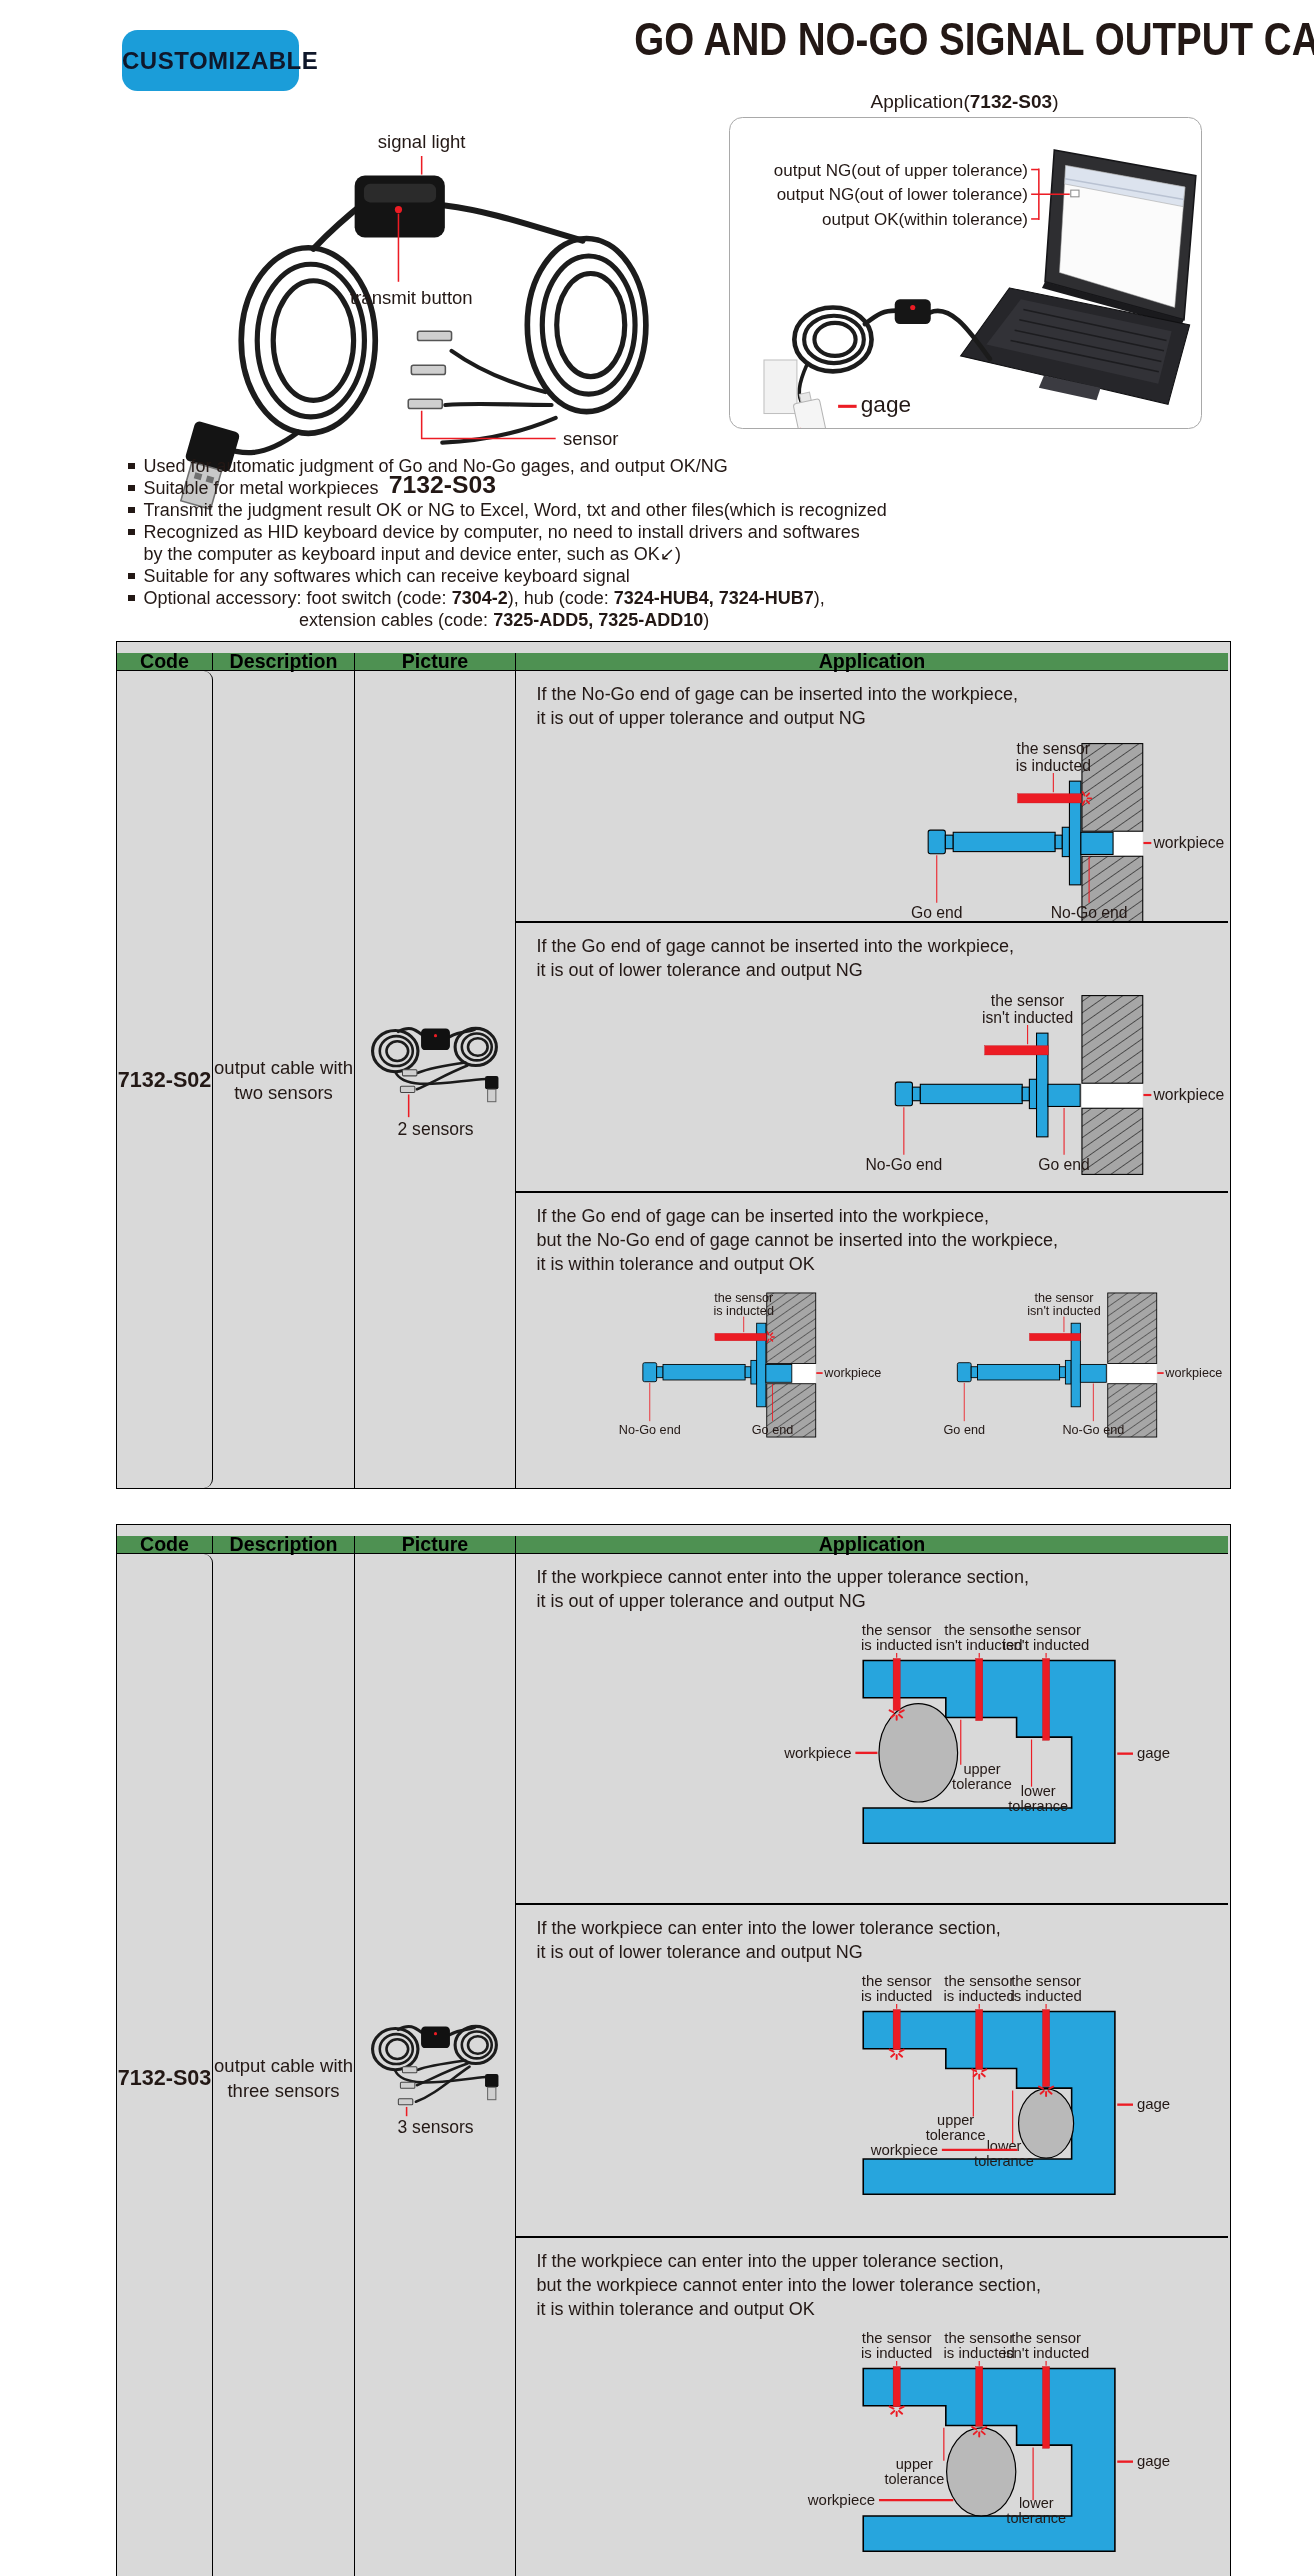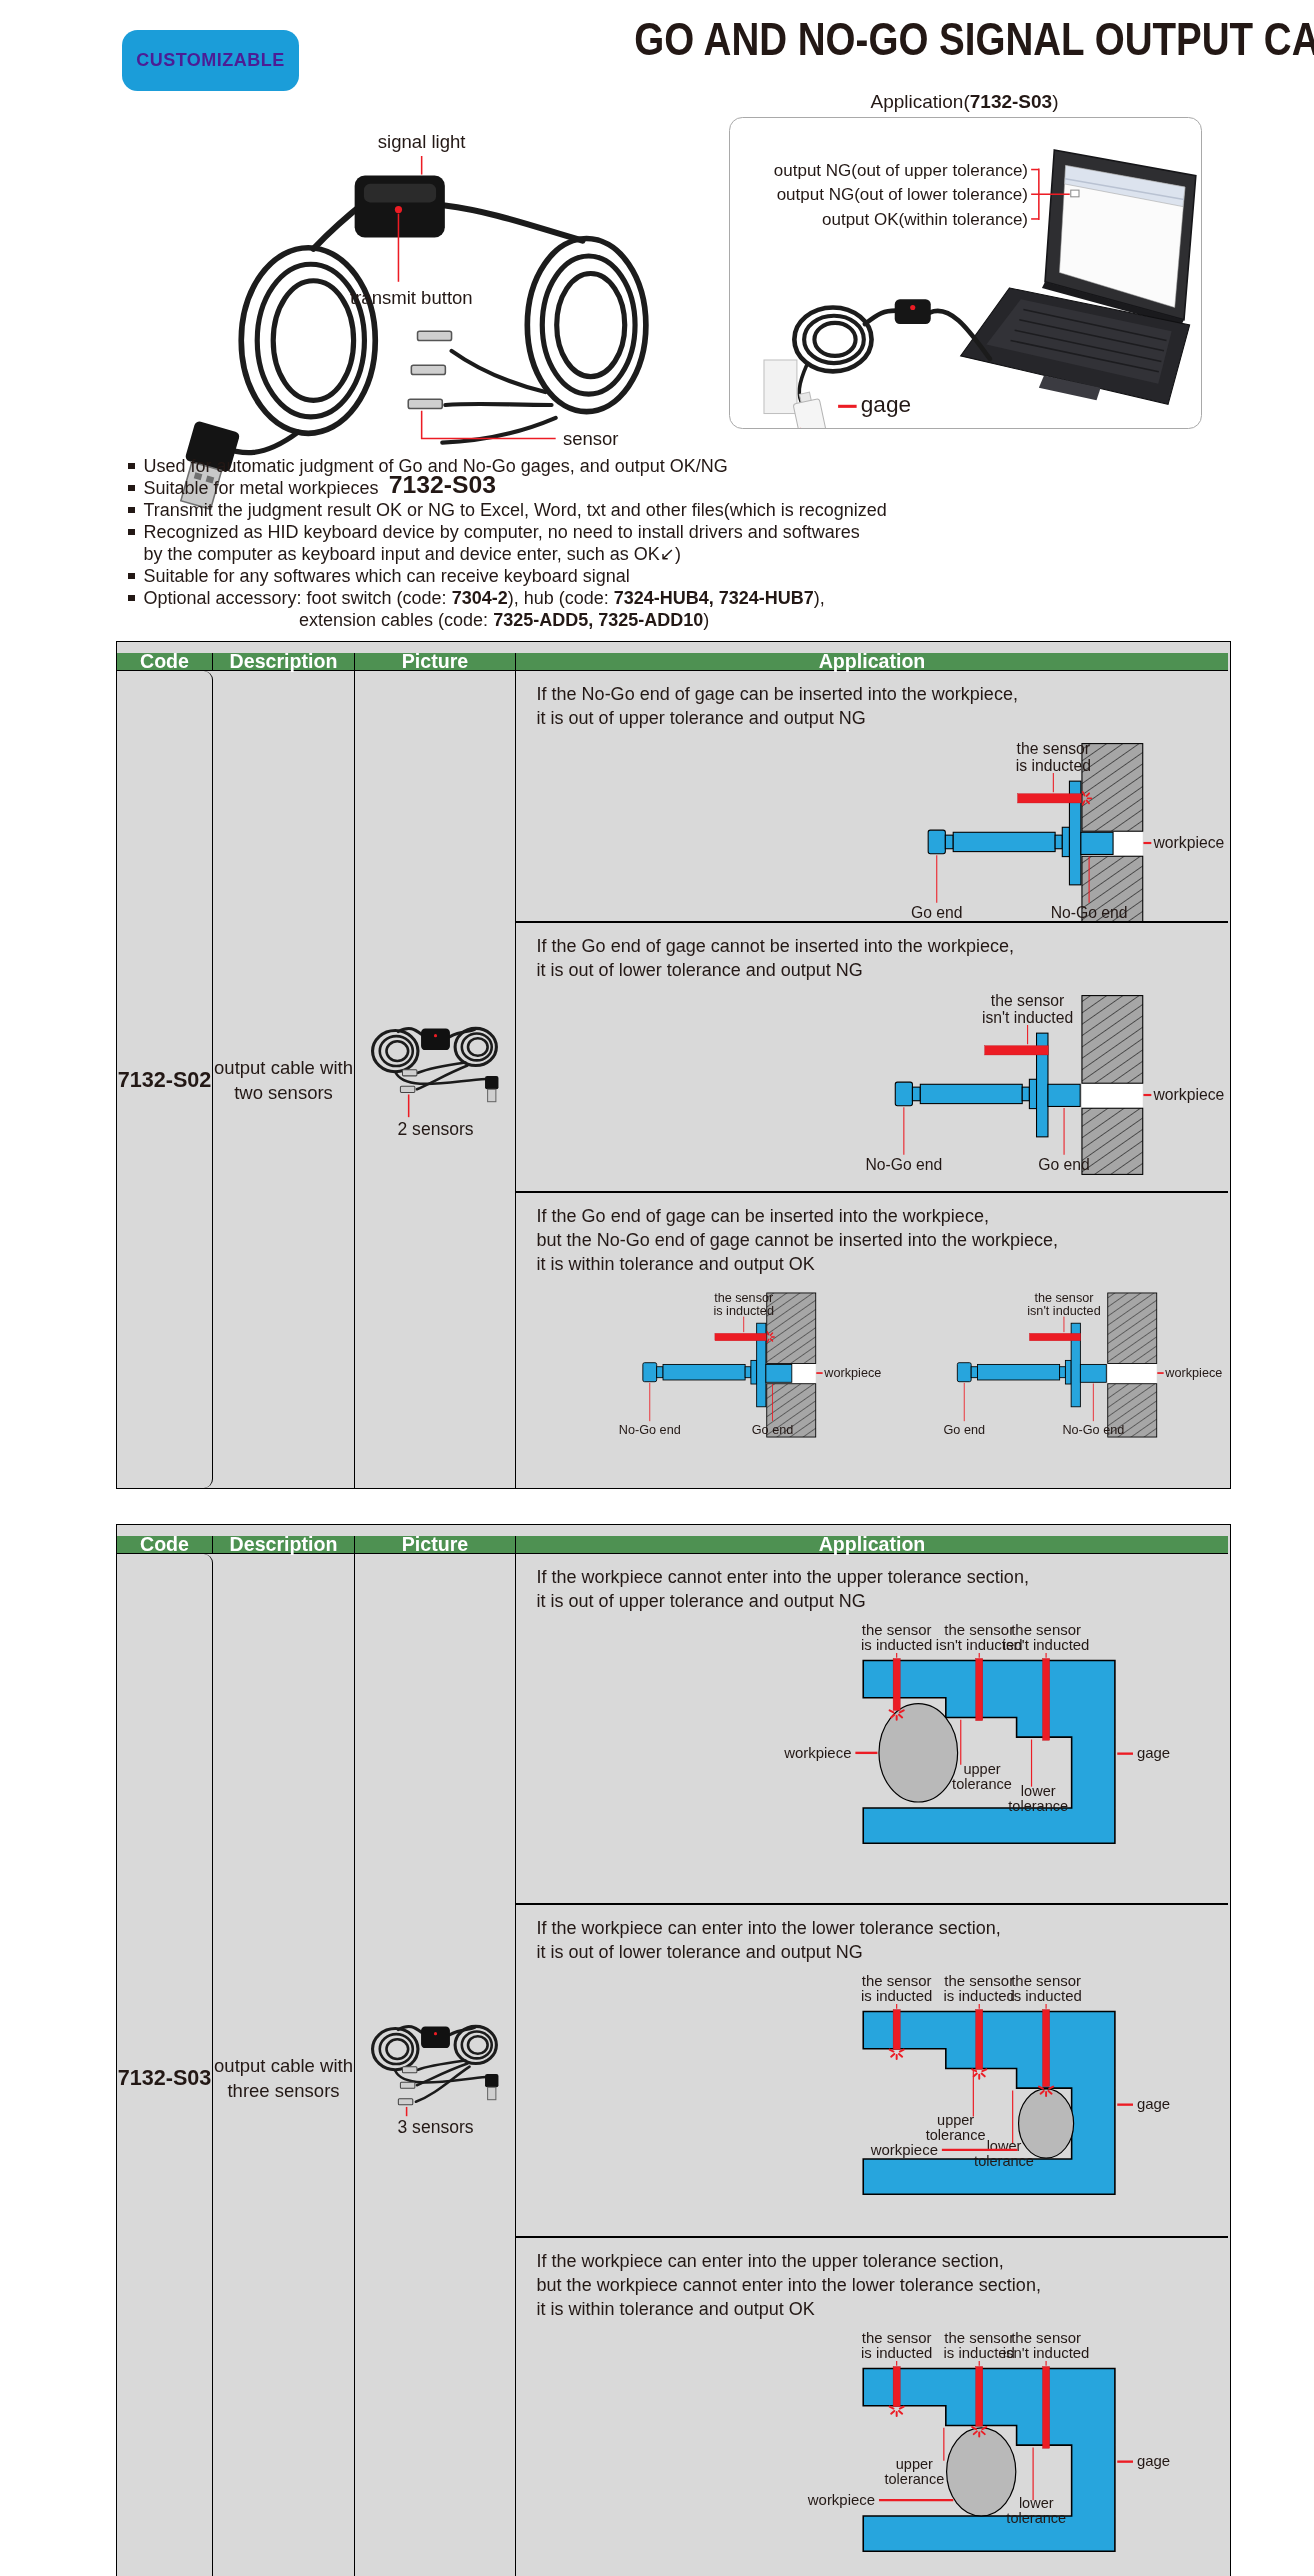--- a/index.html
+++ b/index.html
@@ -3,22 +3,22 @@
 <meta charset="utf-8">
 <style>
   html,body{margin:0;padding:0;}
   body{width:1315px;height:2604px;position:relative;background:#fff;
        font-family:"Liberation Sans","DejaVu Sans",sans-serif;color:#231815;overflow:hidden;}
   .abs{position:absolute;}
   .b{font-weight:bold;}
 
   
   #badge{left:122px;top:30px;width:177px;height:61px;background:#1b9dd9;border-radius:15.5px;
-         display:flex;align-items:center;justify-content:center;color:#4c1d95;font-weight:bold;
-         font-size:18px;letter-spacing:0.5px;}
+         display:flex;align-items:center;justify-content:flex-start;color:#0f172a;font-weight:bold;
+         font-size:24px;letter-spacing:0.5px;}
   #page-title{left:567px;top:14.4px;width:748px;text-align:center;font-size:47px;font-weight:bold;
               line-height:50px;transform:scaleX(.82);transform-origin:50% 50%;white-space:nowrap;color:#231815;}
   #app-title{left:729px;top:91px;width:471px;text-align:center;font-size:19px;}
 
   
   #appbox{left:729px;top:117px;width:471px;height:310px;background:#fff;border:1.5px solid #a9a9a9;border-radius:13.4px;}
   #appbox svg{position:absolute;left:0;top:0;}
   .applbl{position:absolute;right:173px;text-align:right;font-size:17px;white-space:nowrap;}
 
   
@@ -29,21 +29,21 @@
   .feat{display:flex;align-items:flex-start;}
   .sq{width:6.7px;height:6.7px;background:#231815;margin:7.7px 8.8px 0 0;flex:0 0 6.7px;}
   .cont{padding-left:15.5px;}
   .cont2{padding-left:171px;}
 
   
   .cat-table{left:116px;width:1113px;display:grid;grid-template-columns:96px 142px 161px 712px;
              background:#d9d9d9;border:1.5px solid #000;}
   #table1{top:641px;grid-template-rows:29px 250px 270px 297px;}
   #table2{top:1524px;grid-template-rows:29px 349px 333px 365px;}
-  .th{background:#4e9152;color:#ffffff;font-weight:bold;font-size:19.6px;display:flex;align-items:center;
+  .th{background:#4e9152;color:#000000;font-weight:bold;font-size:19.6px;display:flex;align-items:center;
       justify-content:center;border-bottom:1.5px solid #000;margin-top:11px;}
   .colsep{border-right:1.5px solid #000;}
   .code-cell{grid-column:1;grid-row:2 / span 3;display:flex;align-items:center;justify-content:center;
              font-size:21.6px;font-weight:bold;border-radius:9px;}
   .desc-cell{grid-column:2;grid-row:2 / span 3;display:flex;flex-direction:column;align-items:center;
              justify-content:center;font-size:18.5px;line-height:25px;text-align:right;}
   .pic-cell{grid-column:3;grid-row:2 / span 3;display:flex;align-items:center;justify-content:center;}
   .app-cell{grid-column:4;padding:11.3px 0 0 20.6px;font-size:18px;line-height:24px;}
   .app-cell.sep{border-top:2.1px solid #000;}
   .dgrow{display:flex;justify-content:flex-end;padding-right:3.1px;margin-top:9.3px;}

